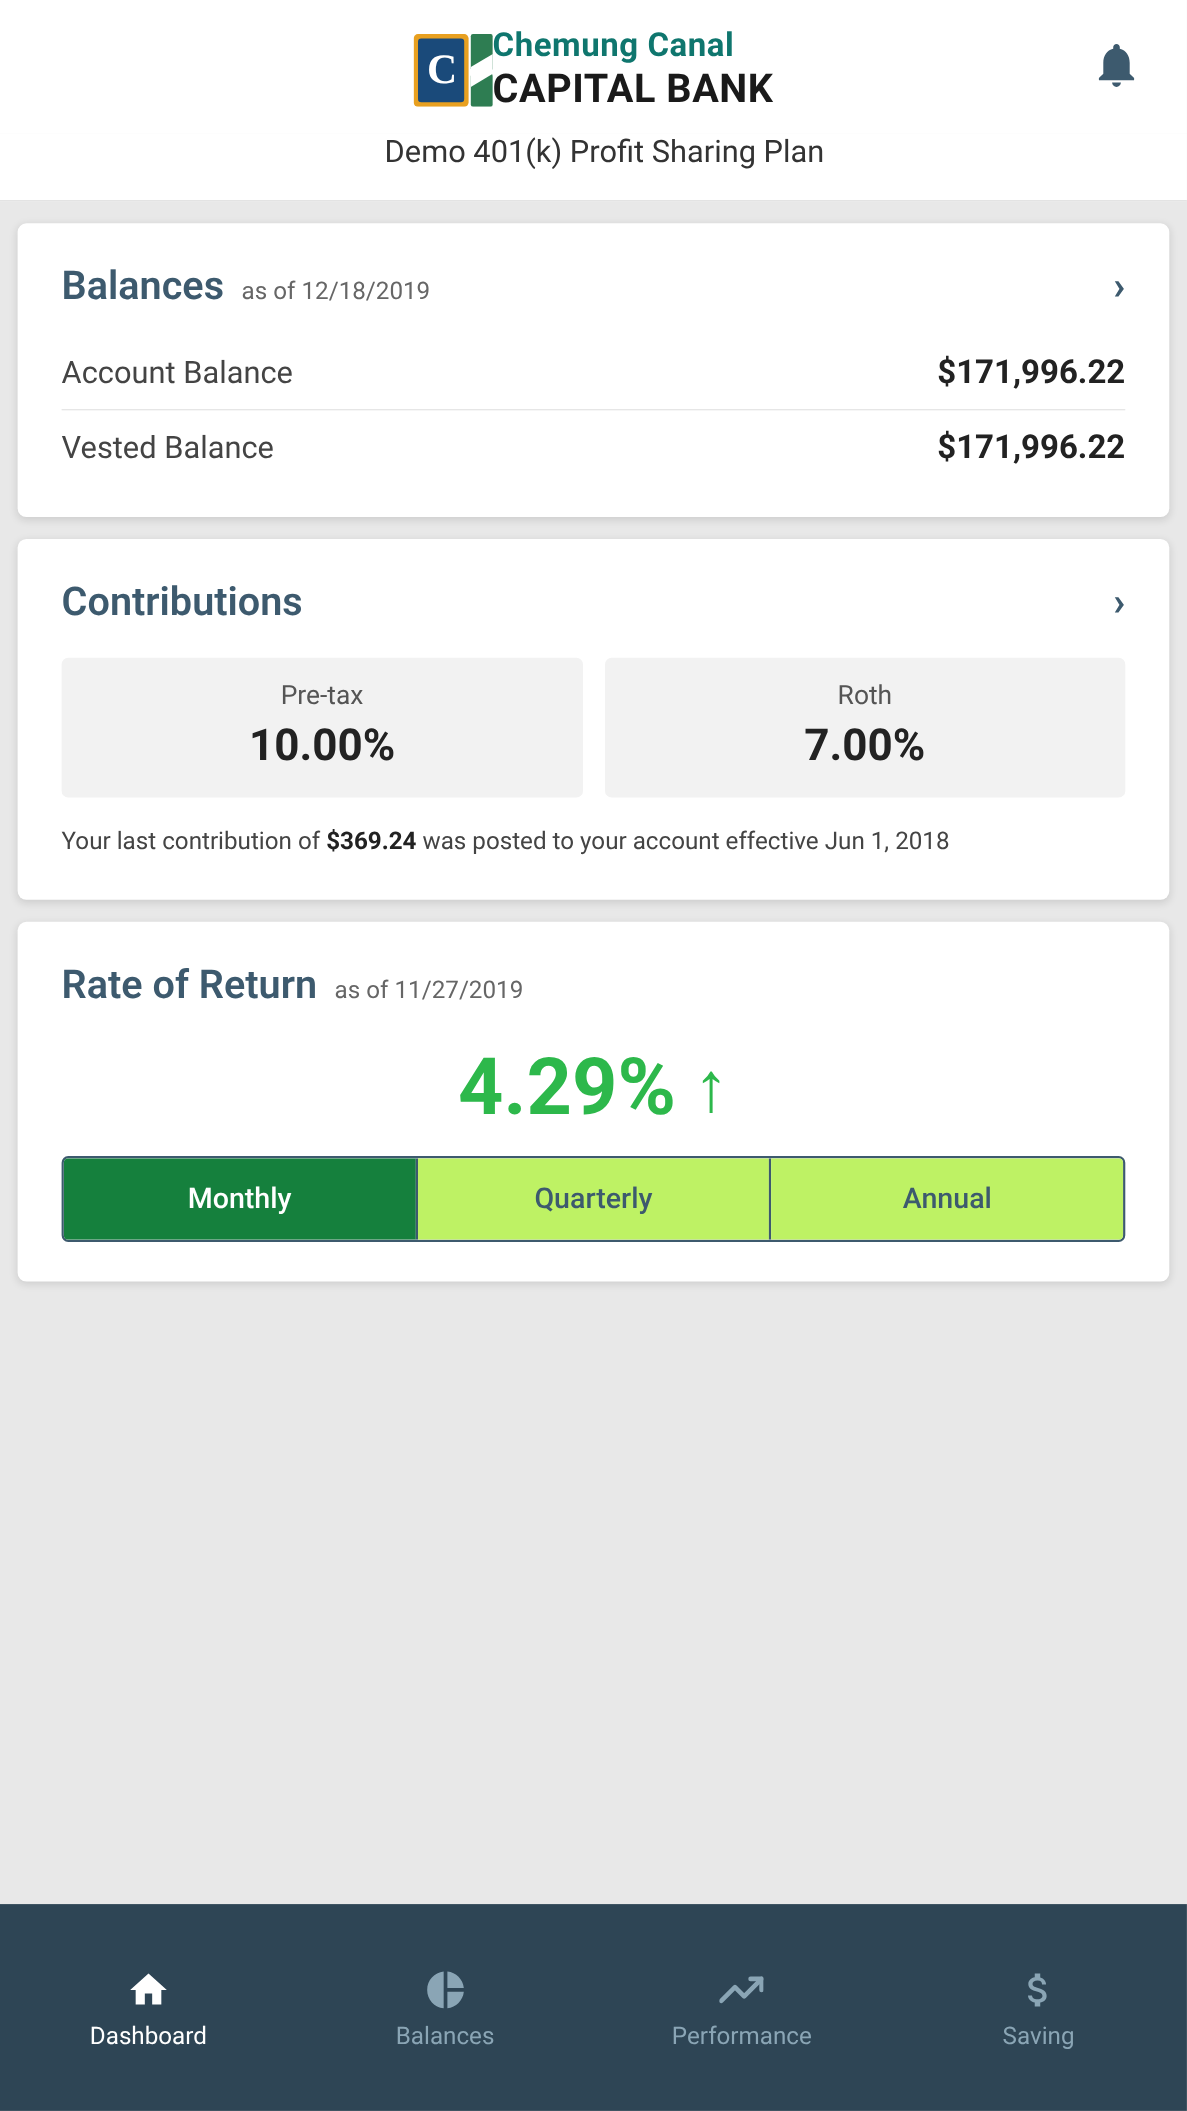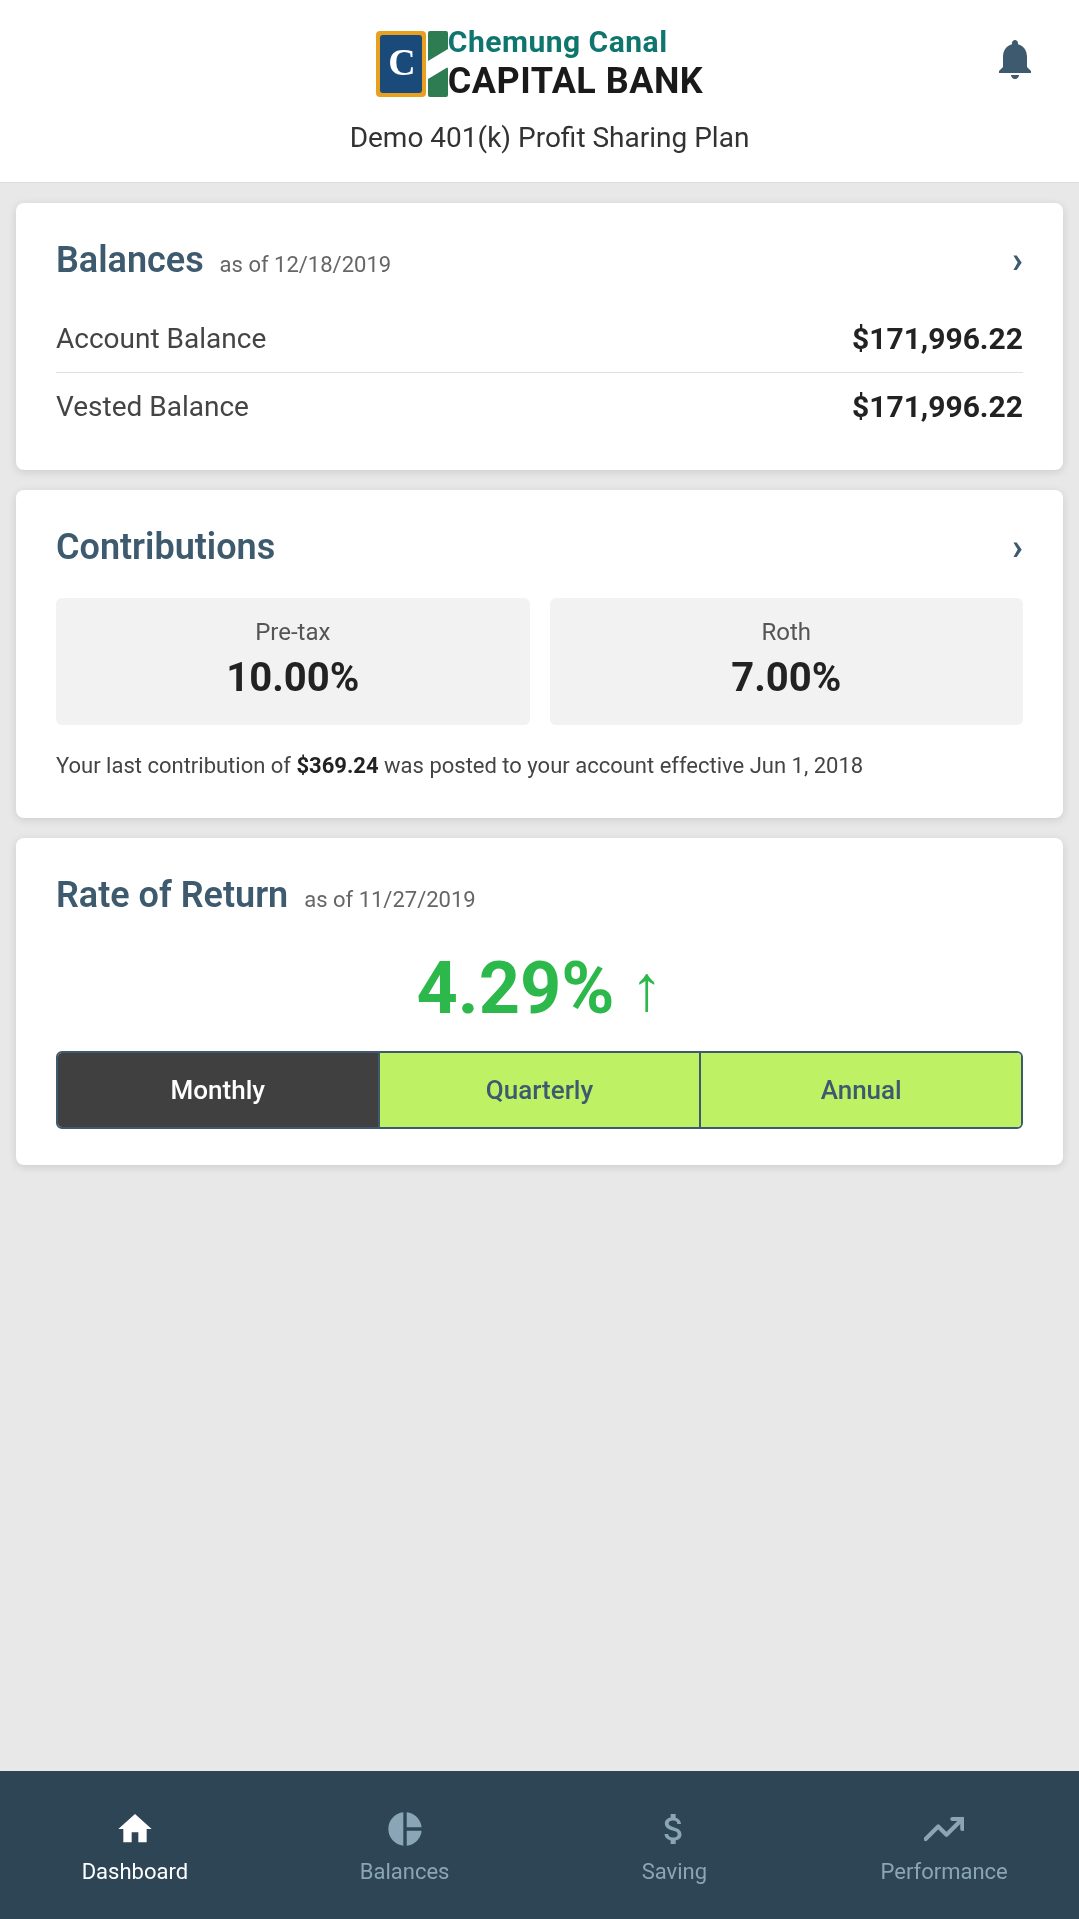--- a/index.html
+++ b/index.html
@@ -193,40 +193,40 @@
       flex: 1;
       padding: 22px 10px;
       font-size: 26px;
       font-weight: 500;
       text-align: center;
       cursor: pointer;
       color: #3d5a6e;
       background: #bef264;
     }
     .toggle-tab.active {
-      background: #404040;
+      background: #15803d;
       color: #fff;
     }
     .toggle-tab-separator {
       width: 2px;
       background: #3d5a6e;
     }
 
     
     .spacer {
       flex: 1;
       min-height: 300px;
     }
 
     
     .bottom-nav {
       background: #2e4555;
       display: flex;
       align-items: stretch;
-      height: 148px;
+      height: 188px;
       padding: 0;
     }
     .nav-item {
       flex: 1;
       display: flex;
       flex-direction: column;
       align-items: center;
       justify-content: center;
       gap: 8px;
       cursor: pointer;
@@ -375,31 +375,31 @@
     <div class="nav-icon">
       <svg class="icon-svg" viewBox="0 0 24 24" fill="currentColor">
         <path d="M11 2v20c-5.07-.5-9-4.79-9-10s3.93-9.5 9-10zm2.03 0v8.99H22c-.47-4.74-4.24-8.52-8.97-8.99zm0 11.01V22c4.74-.47 8.5-4.25 8.97-8.99h-8.97z"></path>
       </svg>
     </div>
     <span class="nav-label">Balances</span>
   </div>
 
   <div class="nav-item">
     <div class="nav-icon">
-      <svg class="icon-svg" viewBox="0 0 24 24" fill="currentColor">
-        <path d="M11.8 10.9c-2.27-.59-3-1.2-3-2.15 0-1.09 1.01-1.85 2.7-1.85 1.78 0 2.44.85 2.5 2.1h2.21c-.07-1.72-1.12-3.3-3.21-3.81V3h-3v2.16c-1.94.42-3.5 1.68-3.5 3.61 0 2.31 1.91 3.46 4.7 4.13 2.5.6 3 1.48 3 2.41 0 .69-.49 1.79-2.7 1.79-2.06 0-2.87-.92-2.98-2.1h-2.2c.12 2.19 1.76 3.42 3.68 3.83V21h3v-2.15c1.95-.37 3.5-1.5 3.5-3.55 0-2.84-2.43-3.81-4.7-4.4z"></path>
-      </svg>
-    </div>
-    <span class="nav-label">Saving</span>
-  </div>
-
-  <div class="nav-item">
-    <div class="nav-icon">
       <svg class="icon-svg" viewBox="0 0 24 24" fill="none" stroke="currentColor" stroke-width="2.5" stroke-linecap="round" stroke-linejoin="round">
         <polyline points="23 6 13.5 15.5 8.5 10.5 1 18"></polyline>
         <polyline points="17 6 23 6 23 12"></polyline>
       </svg>
     </div>
     <span class="nav-label">Performance</span>
   </div>
 
+  <div class="nav-item">
+    <div class="nav-icon">
+      <svg class="icon-svg" viewBox="0 0 24 24" fill="currentColor">
+        <path d="M11.8 10.9c-2.27-.59-3-1.2-3-2.15 0-1.09 1.01-1.85 2.7-1.85 1.78 0 2.44.85 2.5 2.1h2.21c-.07-1.72-1.12-3.3-3.21-3.81V3h-3v2.16c-1.94.42-3.5 1.68-3.5 3.61 0 2.31 1.91 3.46 4.7 4.13 2.5.6 3 1.48 3 2.41 0 .69-.49 1.79-2.7 1.79-2.06 0-2.87-.92-2.98-2.1h-2.2c.12 2.19 1.76 3.42 3.68 3.83V21h3v-2.15c1.95-.37 3.5-1.5 3.5-3.55 0-2.84-2.43-3.81-4.7-4.4z"></path>
+      </svg>
+    </div>
+    <span class="nav-label">Saving</span>
+  </div>
+
 
 </nav>
 
 </body></html>

